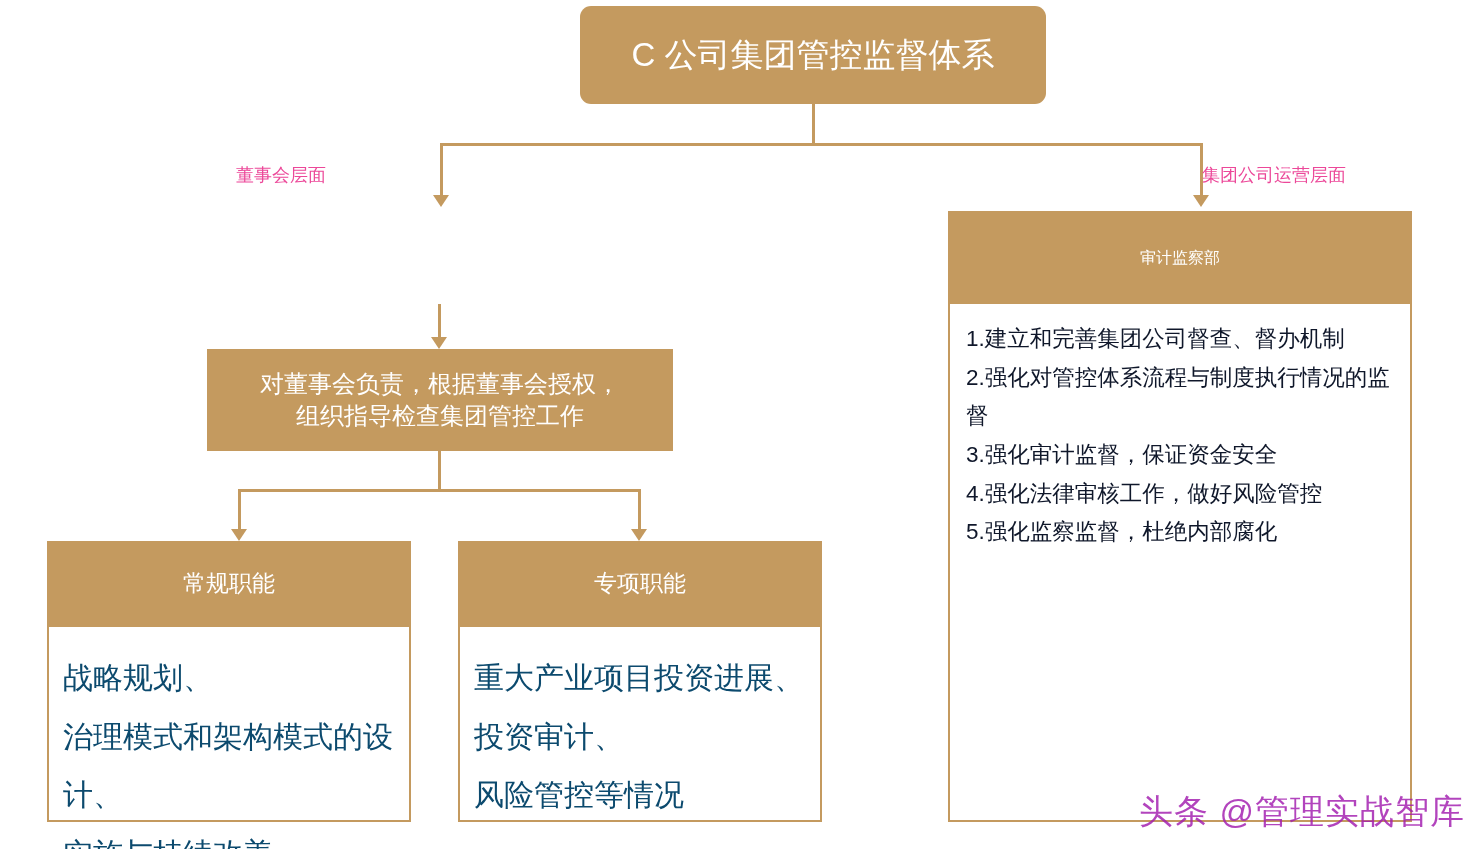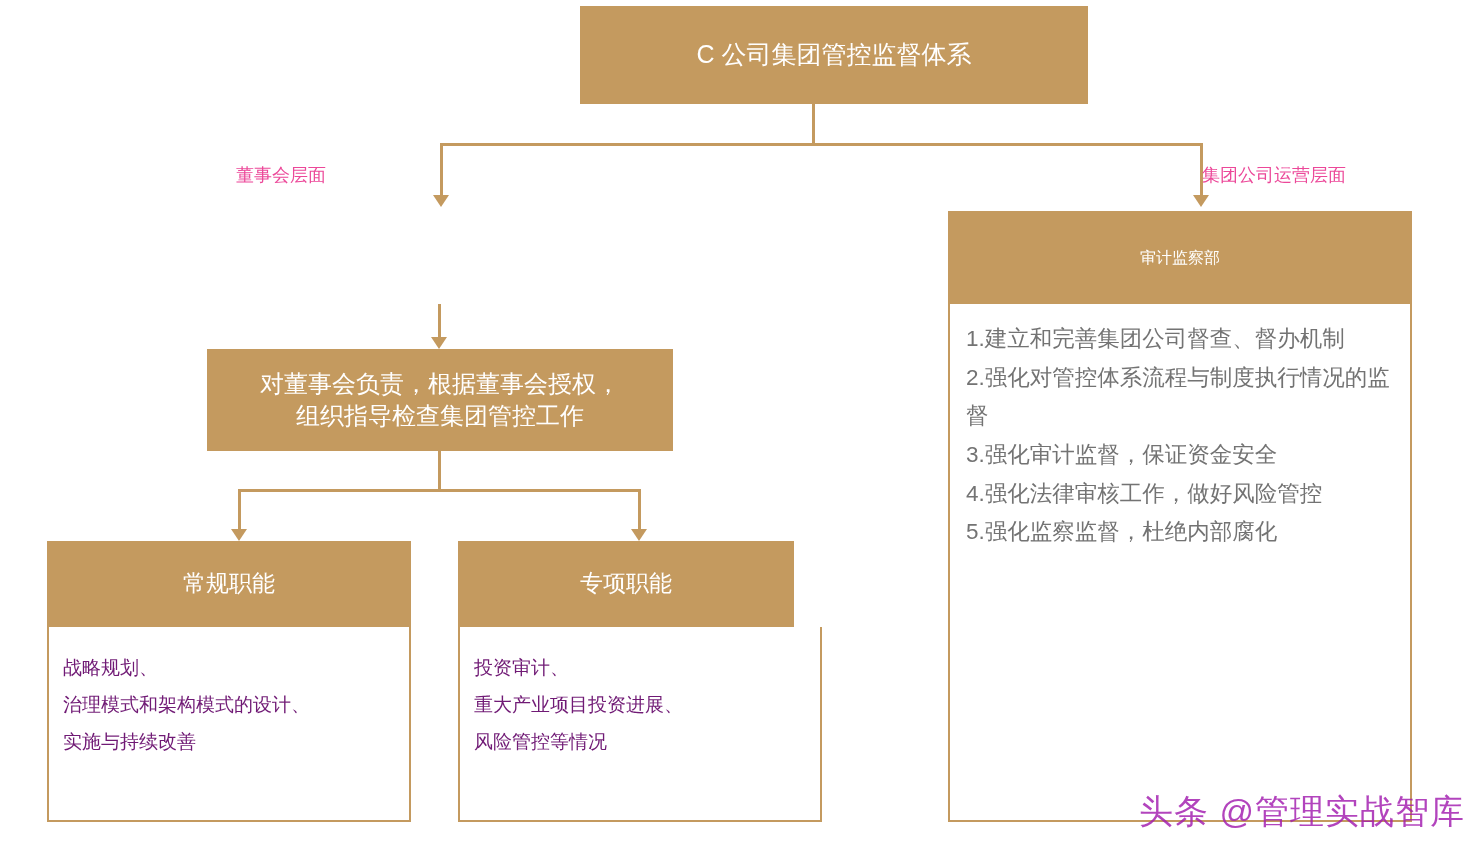--- a/index.html
+++ b/index.html
@@ -26,23 +26,24 @@
     color: #ffffff;
     display: flex;
     align-items: center;
     justify-content: center;
     text-align: center;
     line-height: 1.35;
   }
   .title-box {
     left: 580px;
     top: 6px;
-    width: 508px;
+    width: 466px;
     height: 98px;
-    font-size: 25px;
+    font-size: 33px;
+    border-radius: 11px;
   }
   .committee-box {
     left: 207px;
     top: 211px;
     width: 466px;
     height: 93px;
     font-size: 24px;
   }
   .duty-box {
     left: 207px;
@@ -61,36 +62,36 @@
   }
   .audit-body {
     left: 948px;
     top: 304px;
     width: 464px;
     height: 518px;
     background: #ffffff;
     border: 2px solid #c49a5f;
     border-top: none;
     padding: 16px 14px 0 16px;
-    color: #737373;
+    color: #0f172a;
     font-size: 22.5px;
     line-height: 1.72;
   }
   .fn-head {
     height: 86px;
     font-size: 23px;
   }
   .fn-head-left  { left: 47px;  top: 541px; width: 364px; }
-  .fn-head-right { left: 458px; top: 541px; width: 336px; justify-content: center; }
+  .fn-head-right { left: 458px; top: 541px; width: 364px; justify-content: center; }
   .fn-body {
     background: #ffffff;
     border: 2px solid #c49a5f;
     border-top: none;
-    color: #701a75;
-    font-size: 19px;
+    color: #0c4a6e;
+    font-size: 30px;
     line-height: 1.95;
     padding: 22px 0 0 14px;
     height: 195px;
   }
   .fn-body-left  { left: 47px;  top: 627px; width: 364px; }
   .fn-body-right { left: 458px; top: 627px; width: 364px; }
   .side-label {
     position: absolute;
     color: #ec4899;
     font-size: 18px;
@@ -167,22 +168,22 @@
   <div class="box fn-body fn-body-left">
     <span class="line">战略规划、</span>
     <span class="line">治理模式和架构模式的设计、</span>
     <span class="line">实施与持续改善</span>
   </div>
 
   <div class="box gold-head fn-head fn-head-right">
     <span>专项职能</span>
   </div>
   <div class="box fn-body fn-body-right">
+    <span class="line">重大产业项目投资进展、</span>
     <span class="line">投资审计、</span>
-    <span class="line">重大产业项目投资进展、</span>
     <span class="line">风险管控等情况</span>
   </div>
 
   <div class="box gold-head audit-head">
     <span>审计监察部</span>
   </div>
   <div class="box audit-body">
     <div>1.建立和完善集团公司督查、督办机制</div>
     <div>2.强化对管控体系流程与制度执行情况的监督</div>
     <div>3.强化审计监督，保证资金安全</div>

